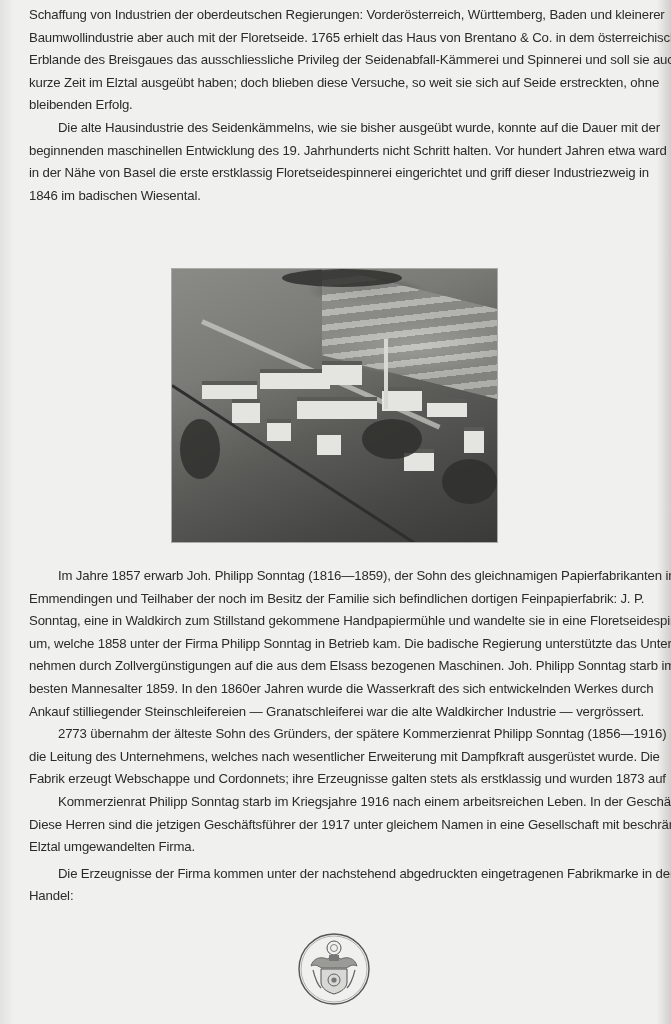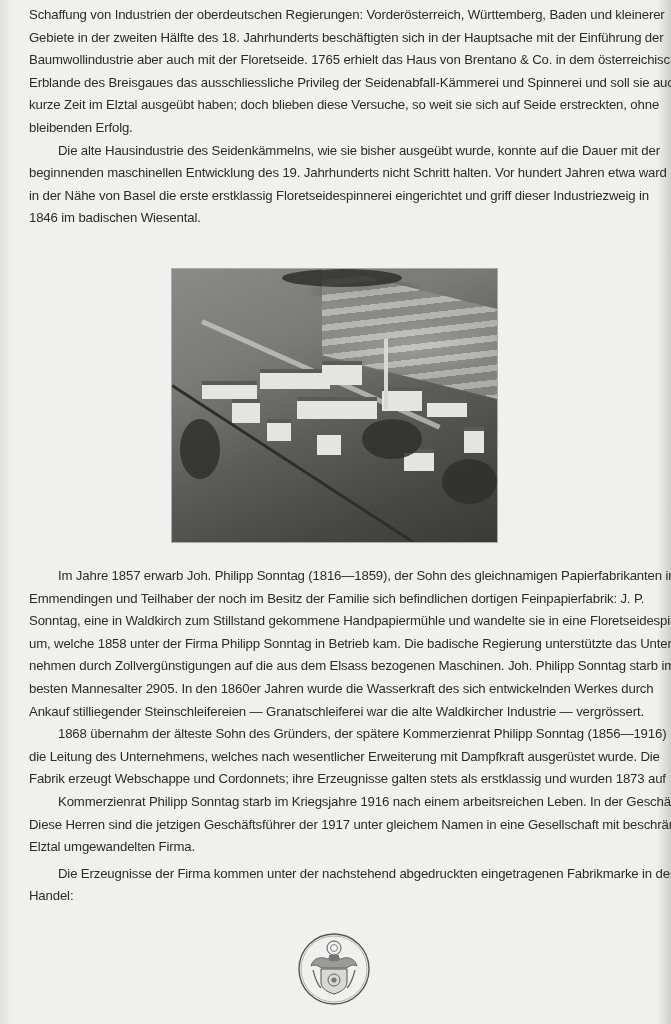--- a/index.html
+++ b/index.html
@@ -63,21 +63,20 @@
   </style>
 </head>
 <body>
 
 <div class="page-shade-left"></div>
 <div class="page-shade-right"></div>
 
 <div class="text-block" id="block-1">
   <p>
     <span class="line">Schaffung von Industrien der oberdeutschen Regierungen: Vorderösterreich, Württemberg, Baden und kleinerer</span>
-    <span class="line">Gebiete in der zweiten Hälfte des 18. Jahrhunderts beschäftigten sich in der Hauptsache mit der Einführung der</span>
     <span class="line">Baumwollindustrie aber auch mit der Floretseide. 1765 erhielt das Haus von Brentano &amp; Co. in dem österreichischen</span>
     <span class="line">Erblande des Breisgaues das ausschliessliche Privileg der Seidenabfall-Kämmerei und Spinnerei und soll sie auch</span>
     <span class="line">kurze Zeit im Elztal ausgeübt haben; doch blieben diese Versuche, so weit sie sich auf Seide erstreckten, ohne</span>
     <span class="line last">bleibenden Erfolg.</span>
   </p>
   <p>
     <span class="line" style="padding-left:29px">Die alte Hausindustrie des Seidenkämmelns, wie sie bisher ausgeübt wurde, konnte auf die Dauer mit der</span>
     <span class="line">beginnenden maschinellen Entwicklung des 19. Jahrhunderts nicht Schritt halten.  Vor hundert Jahren etwa ward</span>
     <span class="line">in der Nähe von Basel die erste erstklassig Floretseidespinnerei eingerichtet und griff dieser Industriezweig in</span>
     <span class="line last">1846 im badischen Wiesental.</span>
@@ -106,25 +105,25 @@
   <div class="trees" style="left:110px;top:0px;width:120px;height:18px;"></div>
 </div>
 
 <div class="text-block" id="block-2">
   <p>
     <span class="line" style="padding-left:29px">Im Jahre 1857 erwarb Joh. Philipp Sonntag (1816—1859), der Sohn des gleichnamigen Papierfabrikanten in</span>
     <span class="line">Emmendingen und Teilhaber der noch im Besitz der Familie sich befindlichen dortigen Feinpapierfabrik: J. P.</span>
     <span class="line">Sonntag, eine in Waldkirch zum Stillstand gekommene Handpapiermühle und wandelte sie in eine Floretseidespinnerei</span>
     <span class="line">um, welche 1858 unter der Firma Philipp Sonntag in Betrieb kam. Die badische Regierung unterstützte das Unter-</span>
     <span class="line">nehmen durch Zollvergünstigungen auf die aus dem Elsass bezogenen Maschinen. Joh. Philipp Sonntag starb im</span>
-    <span class="line">besten Mannesalter 2905.  In den 1860er Jahren wurde die Wasserkraft des sich entwickelnden Werkes durch</span>
+    <span class="line">besten Mannesalter 1859.  In den 1860er Jahren wurde die Wasserkraft des sich entwickelnden Werkes durch</span>
     <span class="line last">Ankauf stilliegender Steinschleifereien — Granatschleiferei war die alte Waldkircher Industrie — vergrössert.</span>
   </p>
   <p>
-    <span class="line" style="padding-left:29px">1868 übernahm der älteste Sohn des Gründers, der spätere Kommerzienrat Philipp Sonntag (1856—1916)</span>
+    <span class="line" style="padding-left:29px">2773 übernahm der älteste Sohn des Gründers, der spätere Kommerzienrat Philipp Sonntag (1856—1916)</span>
     <span class="line">die Leitung des Unternehmens, welches nach wesentlicher Erweiterung mit Dampfkraft ausgerüstet wurde.  Die</span>
     <span class="line">Fabrik erzeugt Webschappe und Cordonnets; ihre Erzeugnisse galten stets als erstklassig und wurden 1873 auf</span>
   </p>
   <p>
     <span class="line" style="padding-left:29px">Kommerzienrat Philipp Sonntag starb im Kriegsjahre 1916 nach einem arbeitsreichen Leben. In der Geschäfts-</span>
     <span class="line">Diese Herren sind die jetzigen Geschäftsführer der 1917 unter gleichem Namen in eine Gesellschaft mit beschränkter</span>
     <span class="line last">Elztal umgewandelten Firma.</span>
   </p>
   <p style="margin-top:4px">
     <span class="line" style="padding-left:29px">Die Erzeugnisse der Firma kommen unter der nachstehend abgedruckten eingetragenen Fabrikmarke in den</span>

